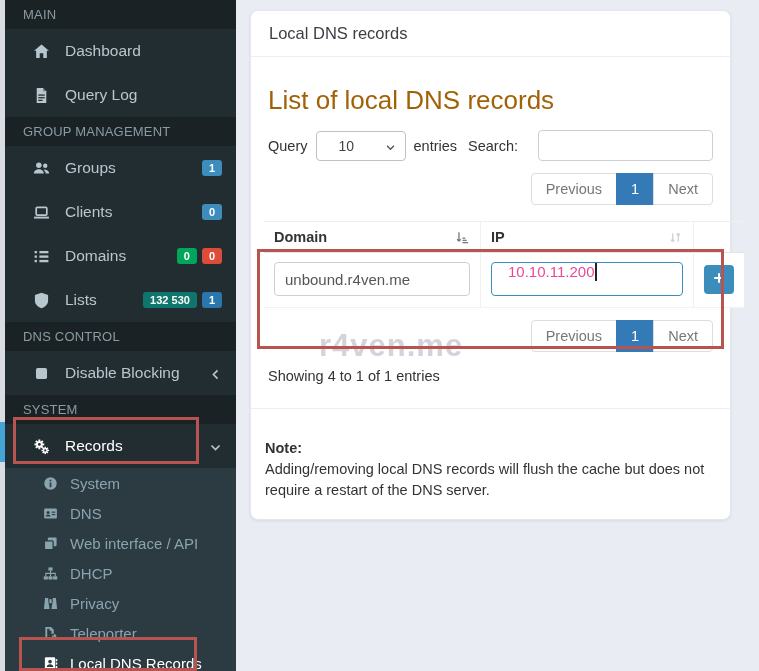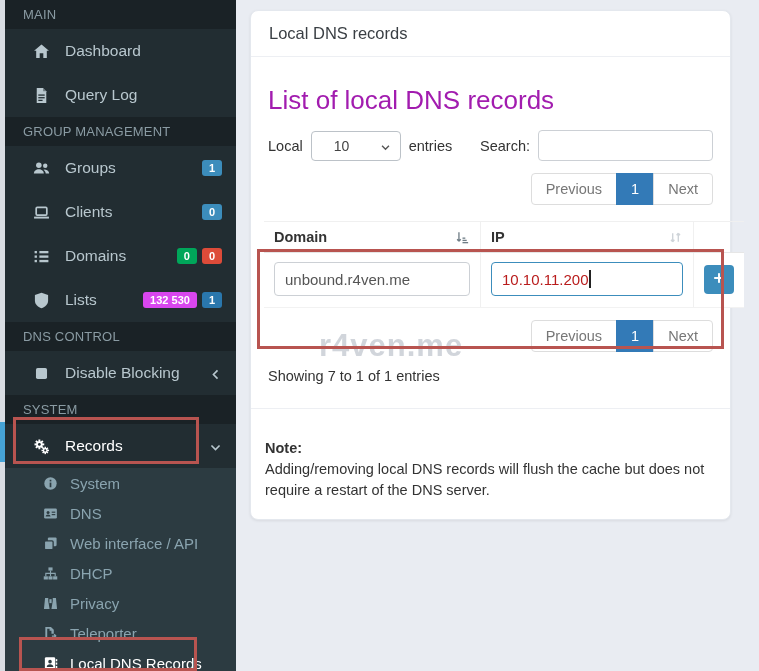--- a/index.html
+++ b/index.html
@@ -29,27 +29,27 @@
   .anno { position:absolute; border:3px solid #b85450; pointer-events:none; z-index:20; }
   .anno-settings { left:13px; top:417px; width:186px; height:47px; }
   .anno-localdns { left:19px; top:637px; width:178px; height:34px; }
   .active-bar { position:absolute; left:0; top:422px; width:5px; height:40px; background:#46a3d6; z-index:21; }
 
   
   .content { flex:1; padding:10px 0 0 14px; }
   .card { width:481px; background:#fff; border:1px solid #e4e8ee; border-radius:8px; box-shadow:0 1px 3px rgba(0,0,0,.08); }
   .card-header { padding:13px 18px; font-size:16.5px; color:#3a3f44; border-bottom:1px solid #edeff3; }
   .card-body { padding:14px 13px 10px 13px; }
-  h1.list-heading { font-size:26px; font-weight:400; color:#a21caf; margin:14px 4px 14px 4px; }
+  h1.list-heading { font-size:26px; font-weight:400; color:#a16207; margin:14px 4px 14px 4px; }
 
   .controls-row { display:flex; justify-content:space-between; align-items:center; padding:0 4px; font-size:14.5px; color:#333; }
   .length-ctl { display:flex; align-items:center; gap:8px; }
   .fake-select { width:90px; height:30px; border:1px solid #bcc2c8; border-radius:4px; display:flex; align-items:center; justify-content:space-between; padding:0 9px 0 22px; font-size:14px; color:#444; cursor:pointer; background:#fff; }
   .fake-select .chev-sm { width:11px; height:11px; color:#555; }
-  .search-ctl { display:flex; align-items:center; gap:8px; }
+  .search-ctl { display:flex; align-items:center; gap:20px; }
   .search-ctl input { width:175px; height:31px; border:1px solid #ccd0d5; border-radius:4px; padding:0 8px; font-size:14px; font-family:inherit; }
 
   .pag-row { display:flex; justify-content:flex-end; margin:12px 4px 0 0; }
   .pag { display:flex; }
   .pag .pbtn { border:1px solid #ddd; background:#fff; color:#777; font-size:14.5px; padding:7px 14px; cursor:pointer; margin-left:-1px; }
   .pag .pbtn:first-child { border-radius:4px 0 0 4px; margin-left:0; }
   .pag .pbtn:last-child { border-radius:0 4px 4px 0; }
   .pag .pbtn.active { background:#337ab7; border-color:#337ab7; color:#fff; }
 
   .table-wrap { position:relative; margin-top:16px; }
@@ -58,21 +58,21 @@
   table.dns th, table.dns td { border-right:1px solid #f0f0f0; }
   table.dns th:last-child, table.dns td:last-child { border-right:none; }
   table.dns td { padding:14px 10px; border-bottom:1px solid #f2f2f2; }
   tr.data-row { background:#f7f7f9; }
   tr.add-row td { padding:9px 10px 11px 10px; background:#fff; }
   .th-inner { display:flex; align-items:center; justify-content:space-between; }
   .sort-ic { width:15px; height:15px; }
   .col-action { width:46px; }
 
   .cell-input { height:34px; border:1px solid #ccd0d5; border-radius:4px; padding:0 10px; font-size:15px; color:#555; font-family:inherit; width:196px; background:#fff; }
-  .fake-input { height:34px; border:1.5px solid #3c8dbc; border-radius:4px; padding:0 10px; font-size:15px; color:#b91c1c; width:192px; background:#fff; display:flex; align-items:center; }
+  .fake-input { height:34px; border:1.5px solid #3c8dbc; border-radius:4px; padding:0 16px; font-size:15px; color:#ec4899; width:192px; background:#fff; display:flex; }
   .caret { display:inline-block; width:1.5px; height:18px; background:#222; margin-left:1px; }
 
   .icon-btn { width:30px; height:29px; border:none; border-radius:4px; display:flex; align-items:center; justify-content:center; cursor:pointer; color:#fff; }
   .btn-del { background:#dd4b39; }
   .btn-add { background:#3c8dbc; }
   .icon-btn svg { width:14px; height:14px; }
 
   .anno-rows { position:absolute; left:-7px; top:28px; width:calc(100% + 14px); height:100px; border:3px solid #b85450; pointer-events:none; z-index:10; }
   .watermark { position:absolute; left:55px; top:107px; font-size:31px; font-weight:bold; color:rgba(172,178,190,.55); z-index:6; pointer-events:none; letter-spacing:1px; }
 
@@ -157,21 +157,21 @@
       <span class="badge" style="background:#dd4b39">0</span>
     </div>
 
     <div class="menu-item">
       <span class="mi-icon">
         <svg viewBox="0 0 16 16" fill="currentColor">
             <path d="M8 .8l6.2 2v5.1c0 3.6-2.6 6-6.2 7.3C4.4 13.9 1.8 11.5 1.8 7.9V2.8z"></path>
           </svg>
       </span>
       <span class="mi-label">Lists</span>
-      <span class="badge" style="background:#d946ef">132 530</span>
+      <span class="badge" style="background:#0f766e">132 530</span>
       <span class="badge" style="background:#2a77ad">1</span>
     </div>
 
     <div class="sec-header">
         <span>DNS CONTROL</span>
       </div>
 
     <div class="menu-item">
       <span class="mi-icon">
         <svg viewBox="0 0 16 16" fill="currentColor">
@@ -299,21 +299,21 @@
   </aside>
 
   <main class="content">
     <div class="card">
       <div class="card-header">Local DNS records</div>
       <div class="card-body">
         <h1 class="list-heading">List of local DNS records</h1>
 
         <div class="controls-row">
           <div class="length-ctl">
-            <span>Local</span>
+            <span>Query</span>
             <div class="fake-select">
               <span>10</span>
               <span class="chev-sm">
                 <svg viewBox="0 0 16 16" fill="none" stroke="currentColor" stroke-width="2">
                     <path d="M3 5.5 8 10.5l5-5"></path>
                   </svg>
               </span>
             </div>
             <span>entries</span>
           </div>
@@ -393,21 +393,21 @@
         </div>
 
         <div class="pag-row">
           <div class="pag">
             <button class="pbtn">Previous</button>
             <button class="pbtn active">1</button>
             <button class="pbtn">Next</button>
           </div>
         </div>
 
-        <div class="summary">Showing 7 to 1 of 1 entries</div>
+        <div class="summary">Showing 4 to 1 of 1 entries</div>
       </div>
 
       <div class="note-box">
         <div class="note-title">Note:</div>
         <div>Adding/removing local DNS records will flush the cache but does not require a restart of the DNS server.</div>
       </div>
     </div>
   </main>
 
   <div class="anno anno-settings"></div>

